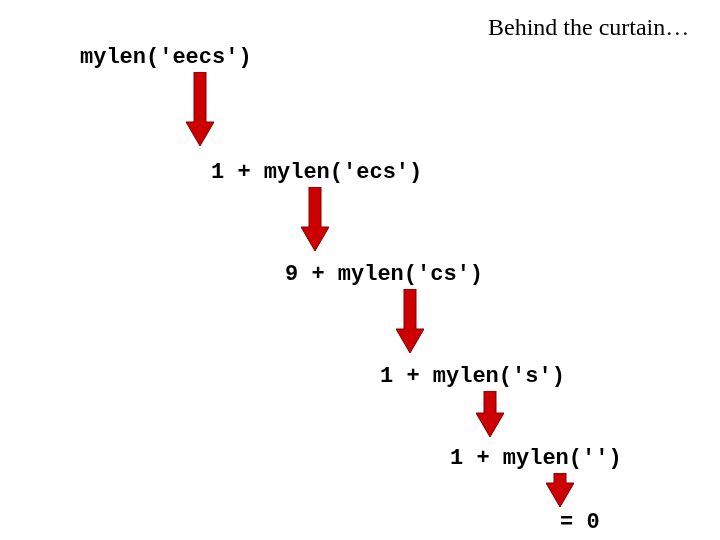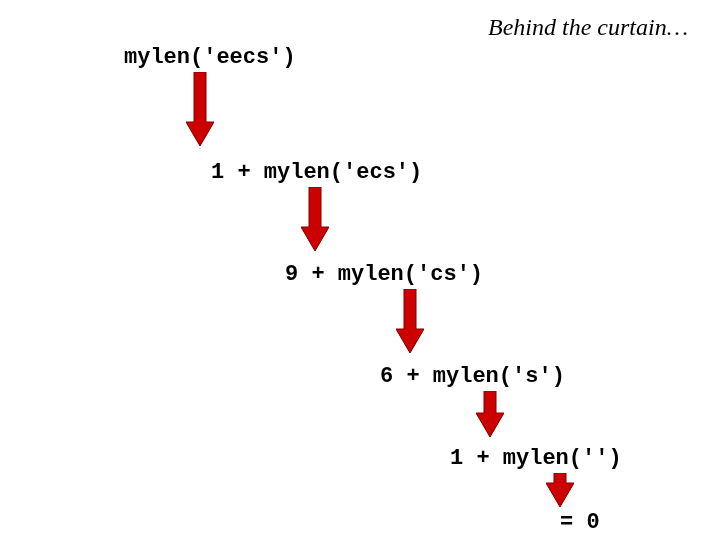--- a/index.html
+++ b/index.html
@@ -9,43 +9,42 @@
     height: 540px;
     background: #ffffff;
     font-family: "Times New Roman", Times, serif;
     position: relative;
     overflow: hidden;
   }
   .title {
     position: absolute;
     font-size: 24px;
     color: #000;
-    font-style: italic;
   }
   .step {
     position: absolute;
     font-family: "Courier New", Courier, monospace;
     font-size: 22px;
     font-weight: bold;
     color: #000;
     white-space: pre;
   }
   .arrow {
     position: absolute;
   }
 </style>
 </head>
 <body>
 
 <div class="title" style="left: 488px; top: 14px;">Behind the curtain…</div>
 
-<div class="step" style="left: 80px; top: 45px; margin-left: 44px;">mylen('eecs')</div>
+<div class="step" style="left: 80px; top: 45px;">mylen('eecs')</div>
 <div class="step" style="left: 175px; top: 160px; margin-left: 36px;">1 + mylen('ecs')</div>
 <div class="step" style="left: 285px; top: 262px;">9 + mylen('cs')</div>
-<div class="step" style="left: 380px; top: 364px;">6 + mylen('s')</div>
+<div class="step" style="left: 380px; top: 364px;">1 + mylen('s')</div>
 <div class="step" style="left: 450px; top: 446px;">1 + mylen('')</div>
 <div class="step" style="left: 560px; top: 510px;">= 0</div>
 
 <svg width="28" height="74" viewBox="0 0 28 74" class="arrow" style="left: 186px; top: 72px;">
     <path d="M 8 0 L 20 0 L 20 50 L 28 50 L 14 74 L 0 50 L 8 50 Z" fill="#cc0000" stroke="#800000" stroke-width="1"></path>
   </svg>
 <svg width="28" height="64" viewBox="0 0 28 64" class="arrow" style="left: 301px; top: 187px;">
     <path d="M 8 0 L 20 0 L 20 40 L 28 40 L 14 64 L 0 40 L 8 40 Z" fill="#cc0000" stroke="#800000" stroke-width="1"></path>
   </svg>
 <svg width="28" height="64" viewBox="0 0 28 64" class="arrow" style="left: 396px; top: 289px;">

